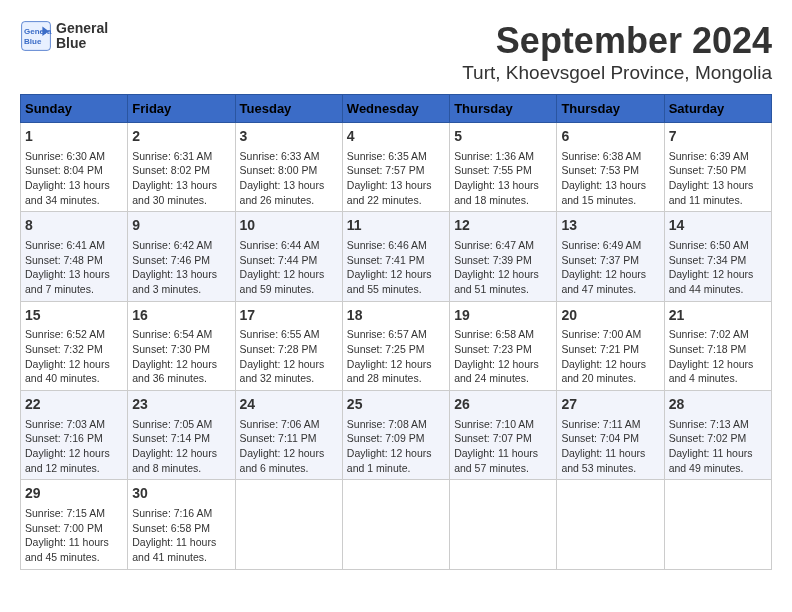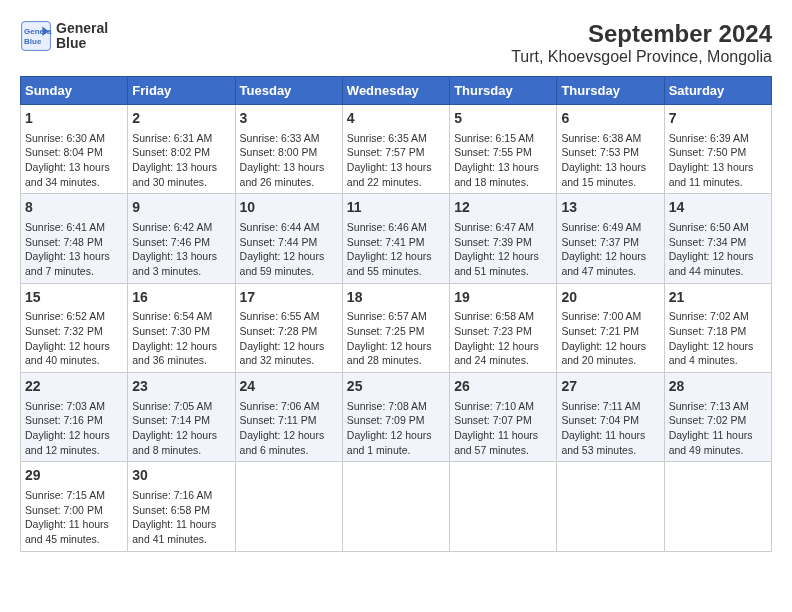--- a/index.html
+++ b/index.html
@@ -30,36 +30,36 @@
       line-height: 1.1;
     }
     .logo-icon {
       width: 32px;
       height: 32px;
     }
     .title-area {
       text-align: right;
     }
     .main-title {
-      font-size: 24px;
+      font-size: 36px;
       font-weight: bold;
       color: #333;
     }
     .subtitle {
-      font-size: 16px;
+      font-size: 19px;
       color: #333;
     }
     table {
       width: 100%;
       border-collapse: collapse;
       font-size: 11px;
     }
     thead tr th {
       background-color: #3b6cc7;
-      color: #ffffff;
+      color: #000000;
       padding: 6px 4px;
       text-align: left;
       font-size: 13px;
       font-weight: bold;
       border: 1px solid #2a55a0;
     }
     tbody tr td {
       border: 1px solid #ccc;
       vertical-align: top;
       padding: 4px 4px;
@@ -146,21 +146,21 @@
         </td>
         <td>
           <span class="day-num">4</span>
           <div class="cell-text">Sunrise: 6:35 AM</div>
           <div class="cell-text">Sunset: 7:57 PM</div>
           <div class="cell-text">Daylight: 13 hours</div>
           <div class="cell-text">and 22 minutes.</div>
         </td>
         <td>
           <span class="day-num">5</span>
-          <div class="cell-text">Sunrise: 6:15 AM</div>
+          <div class="cell-text">Sunrise: 1:36 AM</div>
           <div class="cell-text">Sunset: 7:55 PM</div>
           <div class="cell-text">Daylight: 13 hours</div>
           <div class="cell-text">and 18 minutes.</div>
         </td>
         <td>
           <span class="day-num">6</span>
           <div class="cell-text">Sunrise: 6:38 AM</div>
           <div class="cell-text">Sunset: 7:53 PM</div>
           <div class="cell-text">Daylight: 13 hours</div>
           <div class="cell-text">and 15 minutes.</div>

